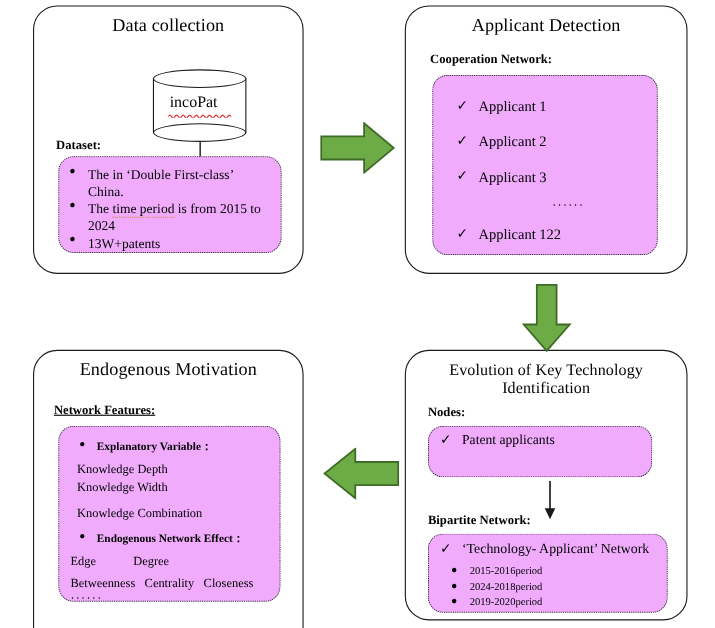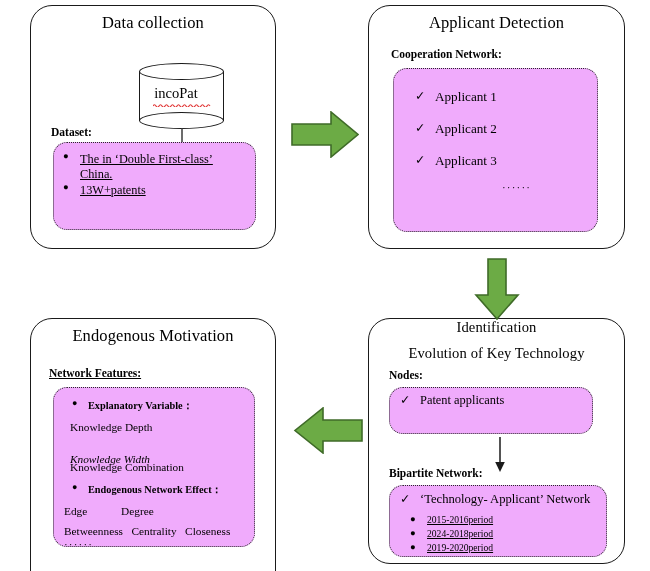--- a/index.html
+++ b/index.html
@@ -111,21 +111,20 @@
     list-style: none;
     margin: 0;
     padding: 0;
   }
   ul.bul li {
     position: relative;
     padding-left: 19px;
     font-size: 12.3px;
     line-height: 1.22;
     margin-bottom: 1px;
-    text-decoration: underline;
   }
   ul.bul li::before {
     content: "\25CF";
     position: absolute;
     left: 2px; top: -1px;
     font-size: 9.5px;
   }
 
   .check-row {
     position: relative;
@@ -192,66 +191,68 @@
     <svg class="thin-arrow" style="left:142px; top:122px;" width="18" height="32" viewBox="0 0 18 32">
       <line x1="9" y1="0" x2="9" y2="22" stroke="#3b3b3b" stroke-width="1.5"></line>
       <polygon points="4.4,21 13.6,21 9,31" fill="#1a1a1a"></polygon>
     </svg>
 
     <div class="caption" style="position:absolute; left:20px; top:120px;">Dataset:</div>
 
     <div class="dotted" style="left:22px; top:136px; width:203px; height:88px;">
       <ul class="bul" style="margin:9px 8px 0 7px;">
         <li>The in ‘Double First-class’ China.</li>
+        <li><span>The </span><span class="grammar-underline">time period</span><span> is from 2015 to 2024</span></li>
         <li>13W+patents</li>
       </ul>
     </div>
   </div>
 
   <div class="panel" id="panel-applicant">
 
     <div class="panel-title">Applicant Detection</div>
 
     <div class="caption" style="position:absolute; left:22px; top:42px;">Cooperation Network:</div>
 
     <div class="dotted" style="left:24px; top:62px; width:205px; height:164px;">
       <div class="check-row" style="position:absolute; left:21px; top:20px;">Applicant 1</div>
       <div class="check-row" style="position:absolute; left:21px; top:52px;">Applicant 2</div>
       <div class="check-row" style="position:absolute; left:21px; top:84px;">Applicant 3</div>
       <div class="dots-row" style="position:absolute; left:108px; top:112px;">······</div>
+      <div class="check-row" style="position:absolute; left:21px; top:136px;">Applicant 122</div>
     </div>
   </div>
 
   <div class="panel" id="panel-endog">
 
     <div class="panel-title">Endogenous Motivation</div>
 
     <div class="caption" style="position:absolute; left:18px; top:48px;text-decoration:underline;">Network Features:</div>
 
     <div class="dotted" style="left:22px; top:68px; width:202px; height:160px;">
 
       <div class="sub-bold" style="position:absolute; left:12px; top:11px;">Explanatory Variable：</div>
 
       <div class="plain-line" style="position:absolute; left:16px; top:32px;">Knowledge Depth</div>
-      <div class="plain-line" style="position:absolute; left:16px; top:64px;font-style:italic;">Knowledge  Width</div>
+      <div class="plain-line" style="position:absolute; left:16px; top:48px;">Knowledge  Width</div>
       <div class="plain-line" style="position:absolute; left:16px; top:72px;">Knowledge Combination</div>
 
       <div class="sub-bold" style="position:absolute; left:12px; top:95px;">Endogenous Network Effect：</div>
 
       <div class="plain-line" style="position:absolute; left:10px; top:116px; white-space:pre;">Edge            Degree</div>
       <div class="plain-line" style="position:absolute; left:10px; top:136px; white-space:pre;">Betweenness   Centrality   Closeness</div>
 
       <div class="dots-row" style="position:absolute; left:10px; top:150px;">······</div>
     </div>
   </div>
 
   <div class="panel" id="panel-evolution">
 
+    <div class="panel-title two-line">Evolution of Key Technology</div>
     <div class="panel-title two-line" style="padding-top:0;">Identification</div>
-    <div class="panel-title two-line">Evolution of Key Technology</div>
 
     <div class="caption" style="position:absolute; left:20px; top:50px;">Nodes:</div>
 
     <div class="dotted" style="left:20px; top:68px; width:204px; height:47px;">
       <div class="check-row" style="position:absolute; left:10px; top:5px; font-size:12.4px;">Patent applicants</div>
     </div>
 
     <svg class="thin-arrow" style="left:122px; top:118px;" width="18" height="36" viewBox="0 0 18 36">
       <line x1="9" y1="0" x2="9" y2="26" stroke="#1a1a1a" stroke-width="1.5"></line>
       <polygon points="4.2,25 13.8,25 9,35" fill="#1a1a1a"></polygon>

